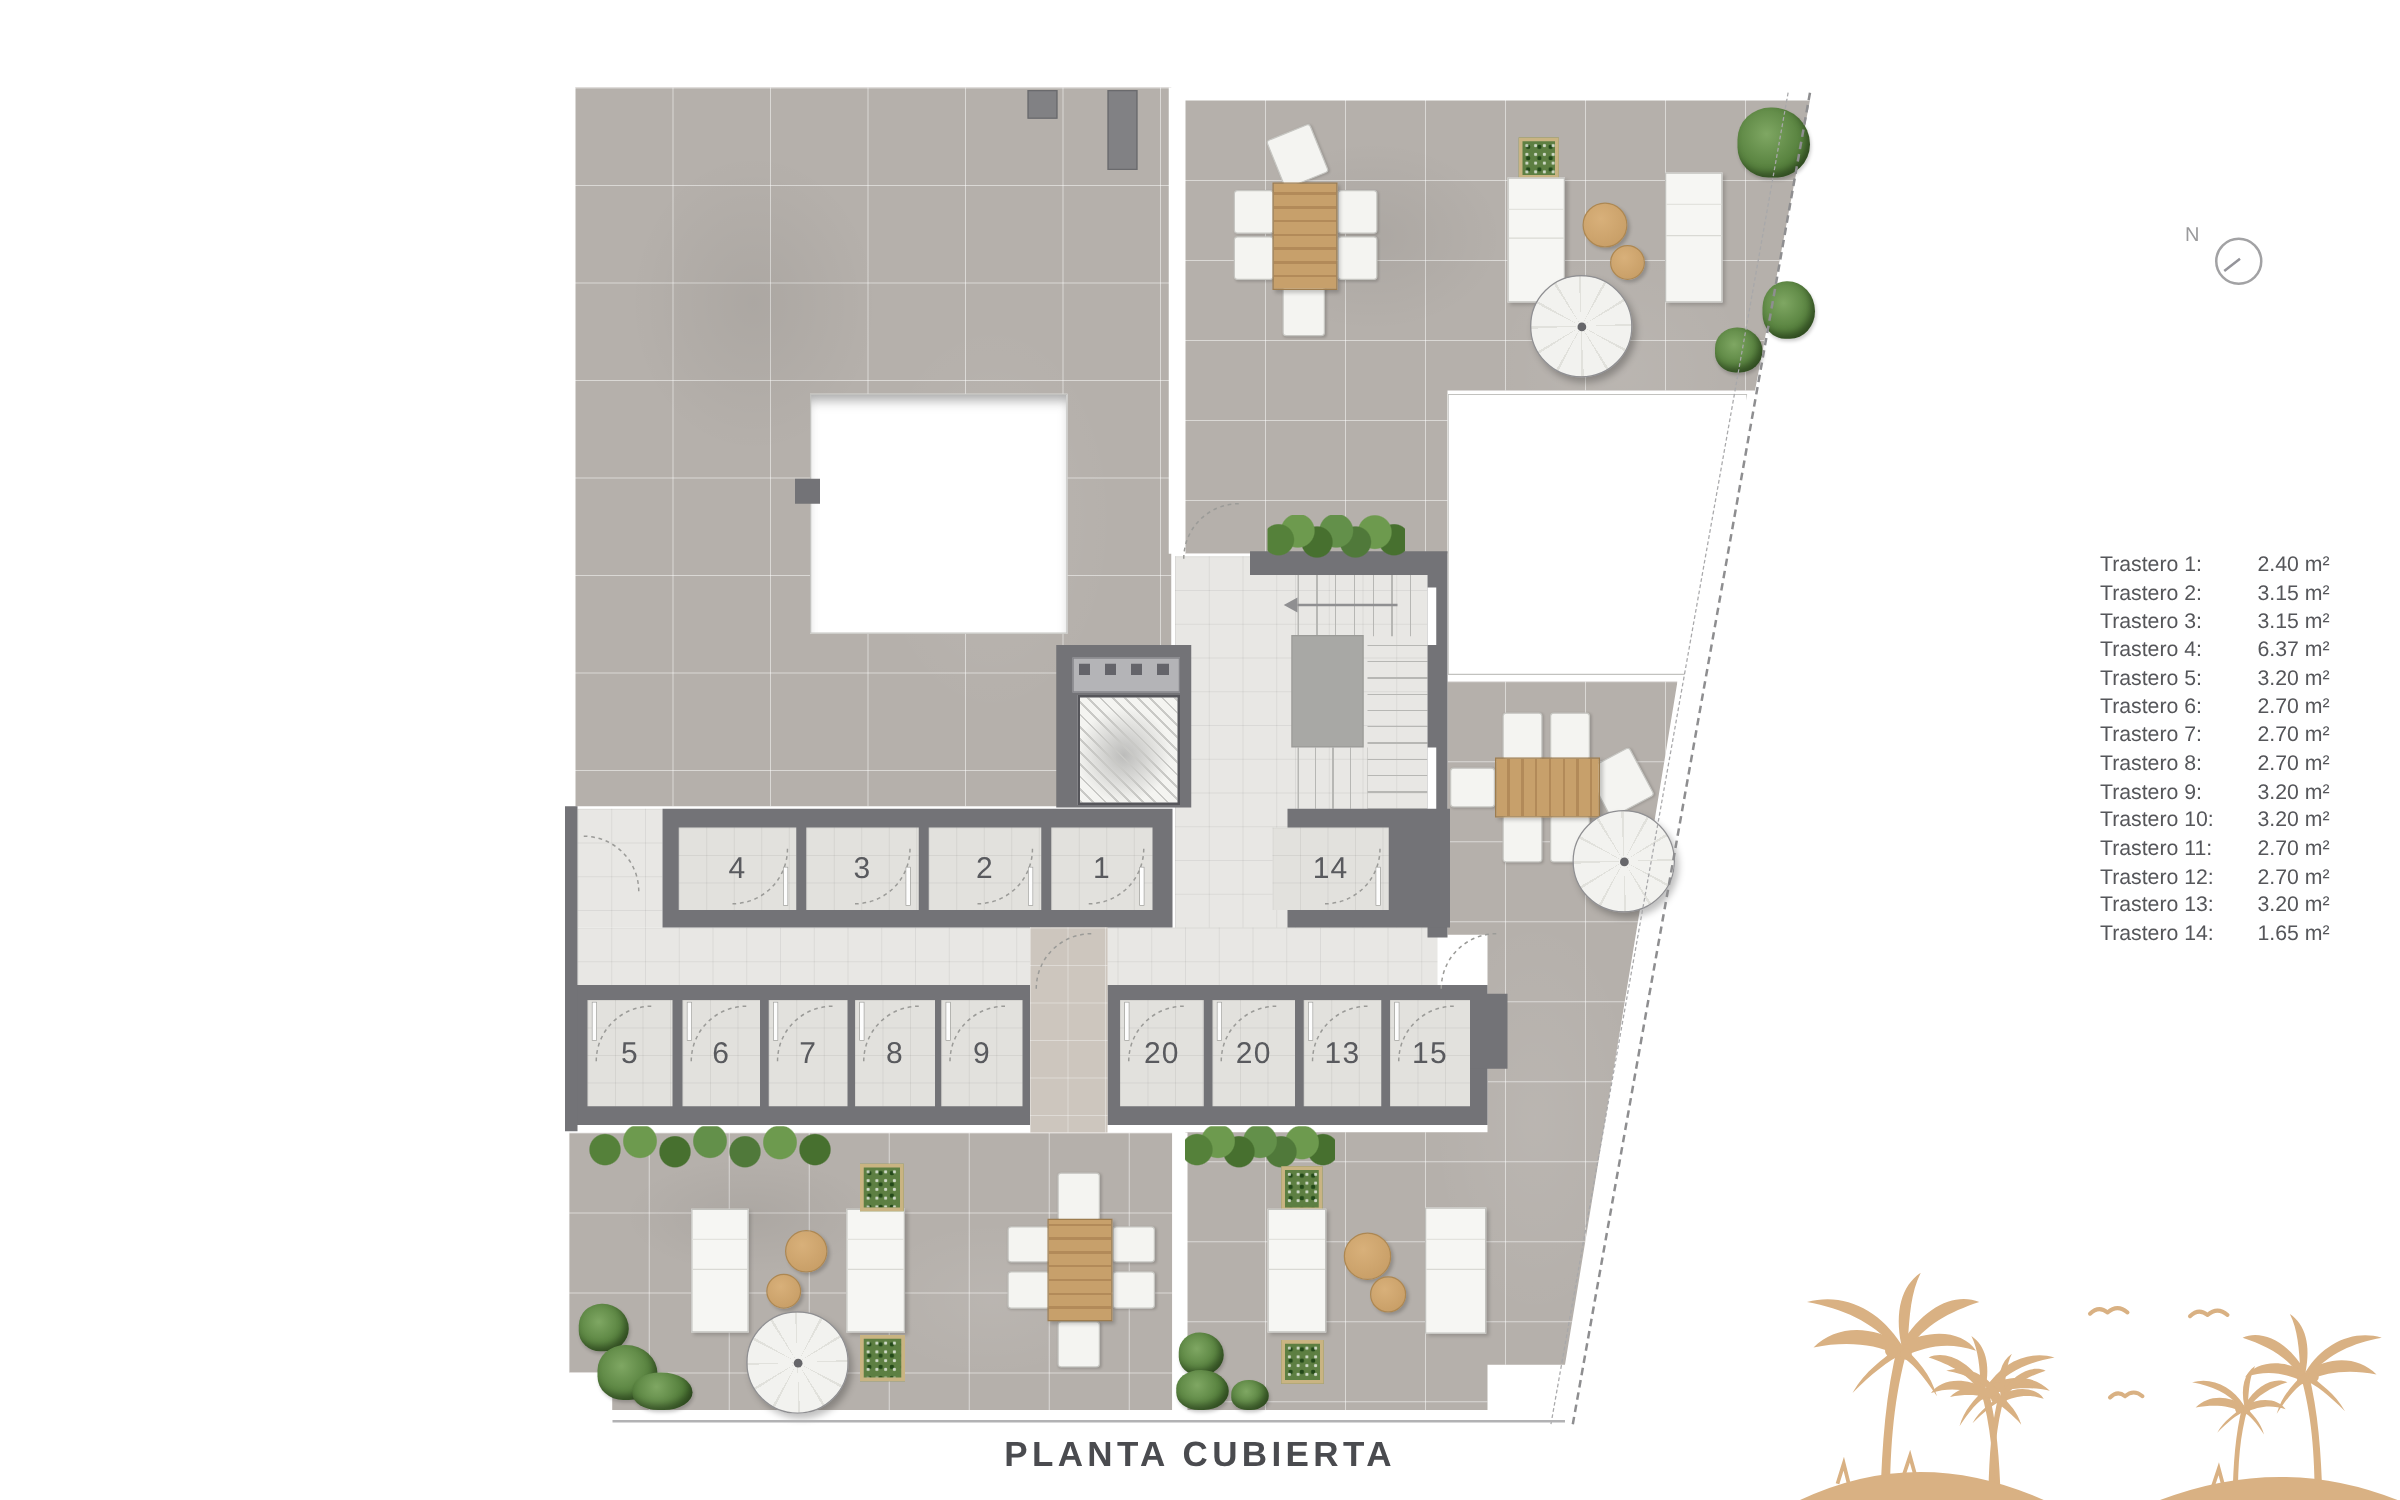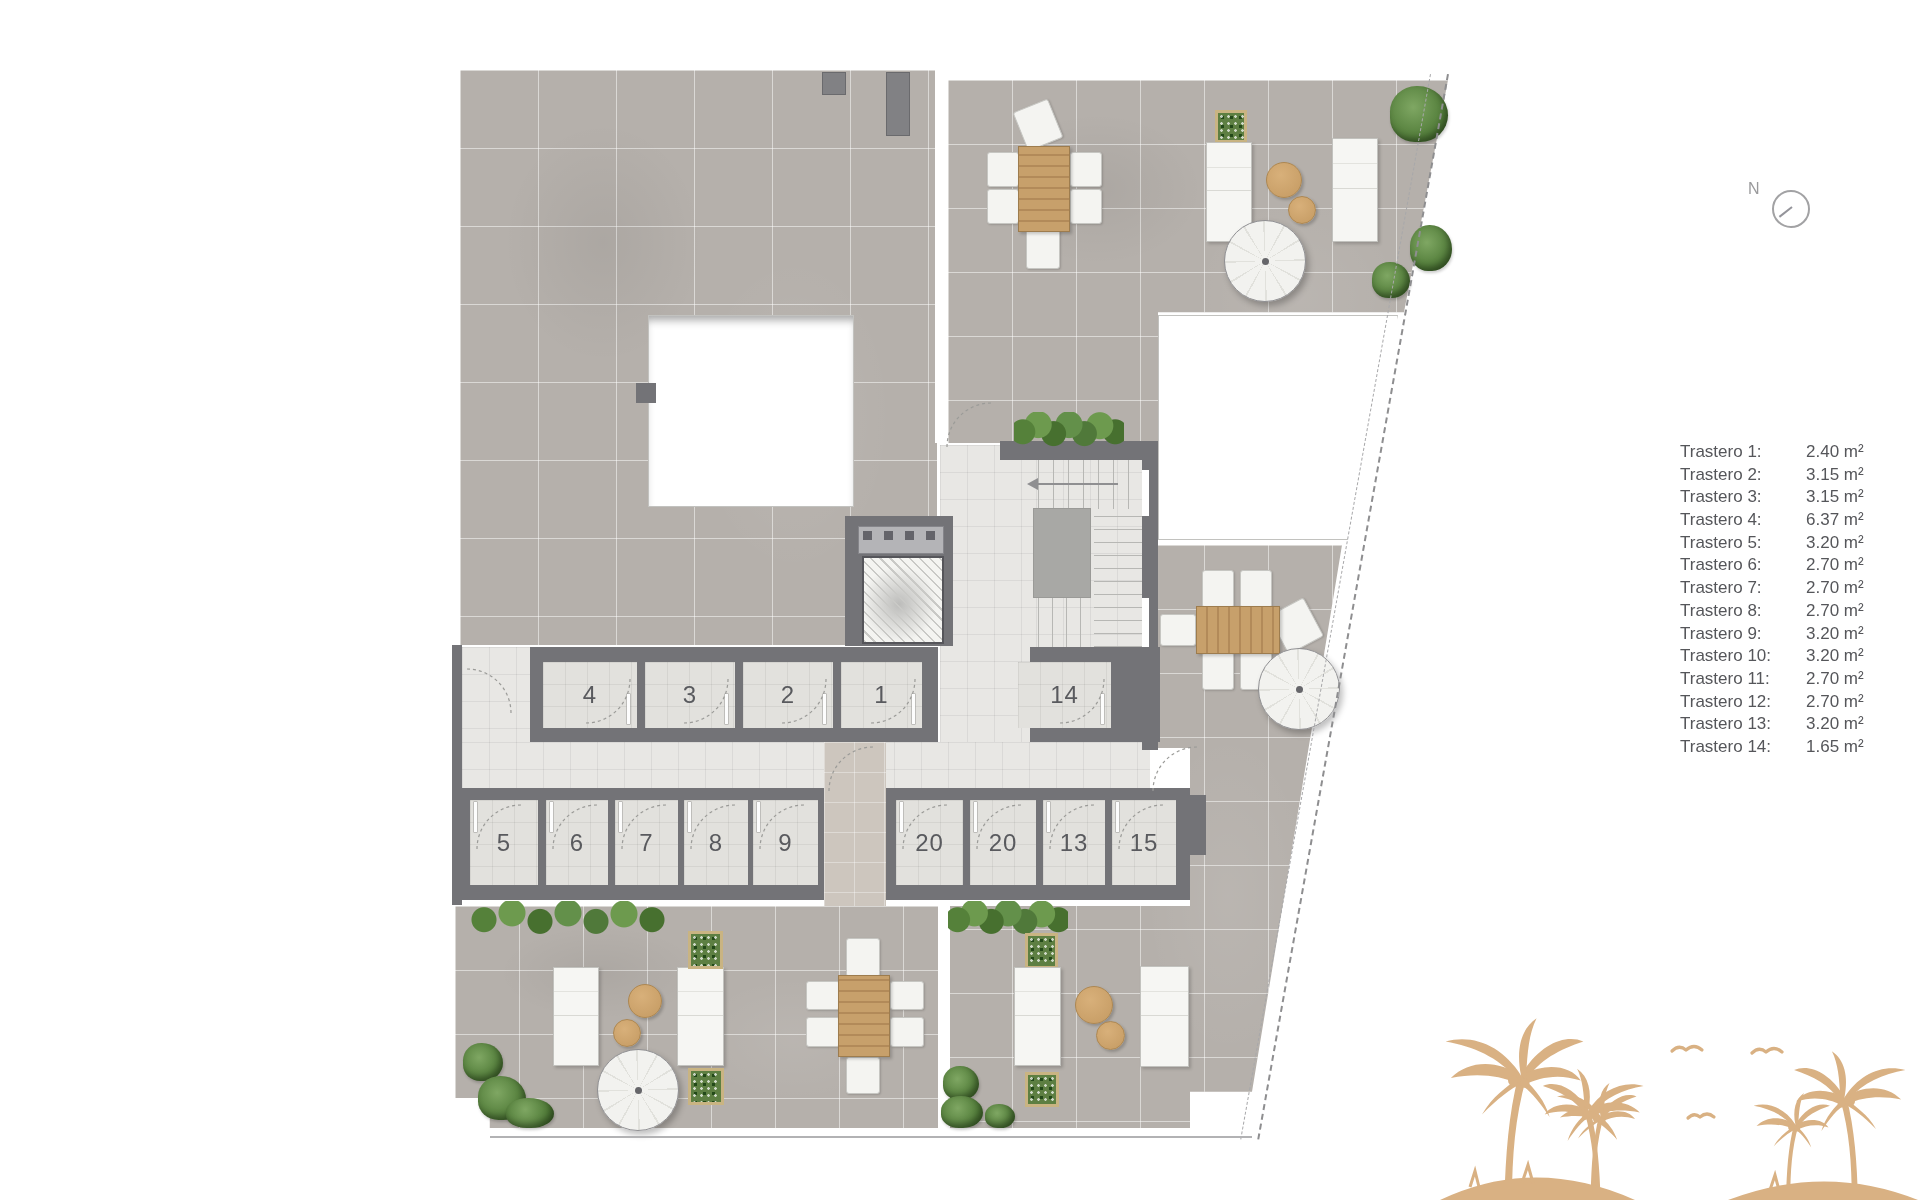--- a/index.html
+++ b/index.html
@@ -368,20 +368,21 @@
       <div class="legend-row"><span class="ll">Trastero 12:</span><span class="lv">2.70 m²</span></div>
       <div class="legend-row"><span class="ll">Trastero 13:</span><span class="lv">3.20 m²</span></div>
       <div class="legend-row"><span class="ll">Trastero 14:</span><span class="lv">1.65 m²</span></div>
     </div>
 
   <div class="compass-n">N</div>
   <div class="compass-circle">
     <div class="needle"></div>
   </div>
 
+  <div class="title">PLANTA CUBIERTA</div>
 
   <svg class="abs" style="left:1430px;top:985px;" width="490" height="215" viewBox="0 0 490 215">
     <defs>
       <g id="palm">
         <path d="M57,150 C58,112 60,80 68,48 L74,50 C65,82 63,112 63,150 Z"></path>
         <path d="M70,48 C56,26 34,16 12,22 C34,26 52,34 66,50 Z"></path>
         <path d="M70,48 C52,36 30,36 16,50 C36,46 54,48 66,54 Z"></path>
         <path d="M70,48 C84,24 104,16 118,22 C100,28 84,36 74,52 Z"></path>
         <path d="M70,48 C88,38 108,40 116,52 C98,46 84,50 73,55 Z"></path>
         <path d="M70,48 C66,28 70,12 82,4 C76,16 75,30 74,48 Z"></path>

